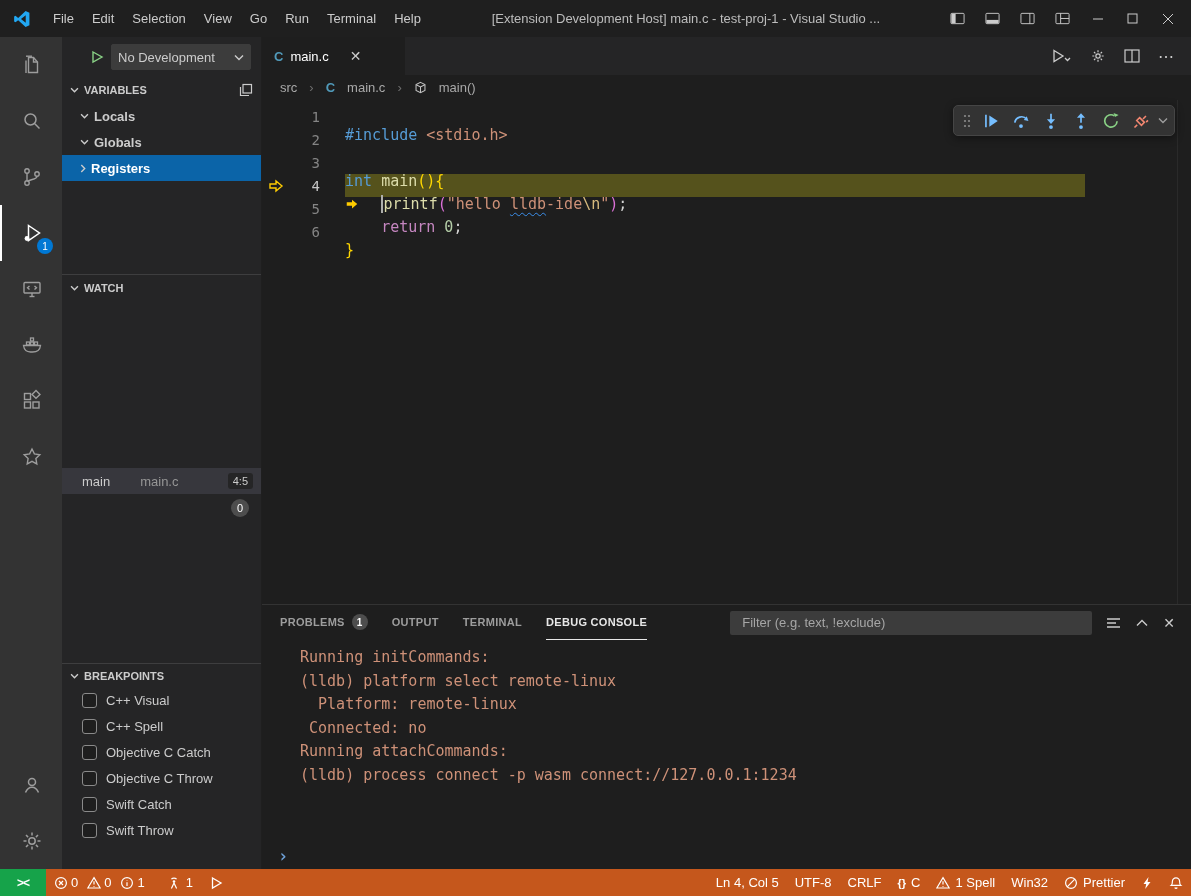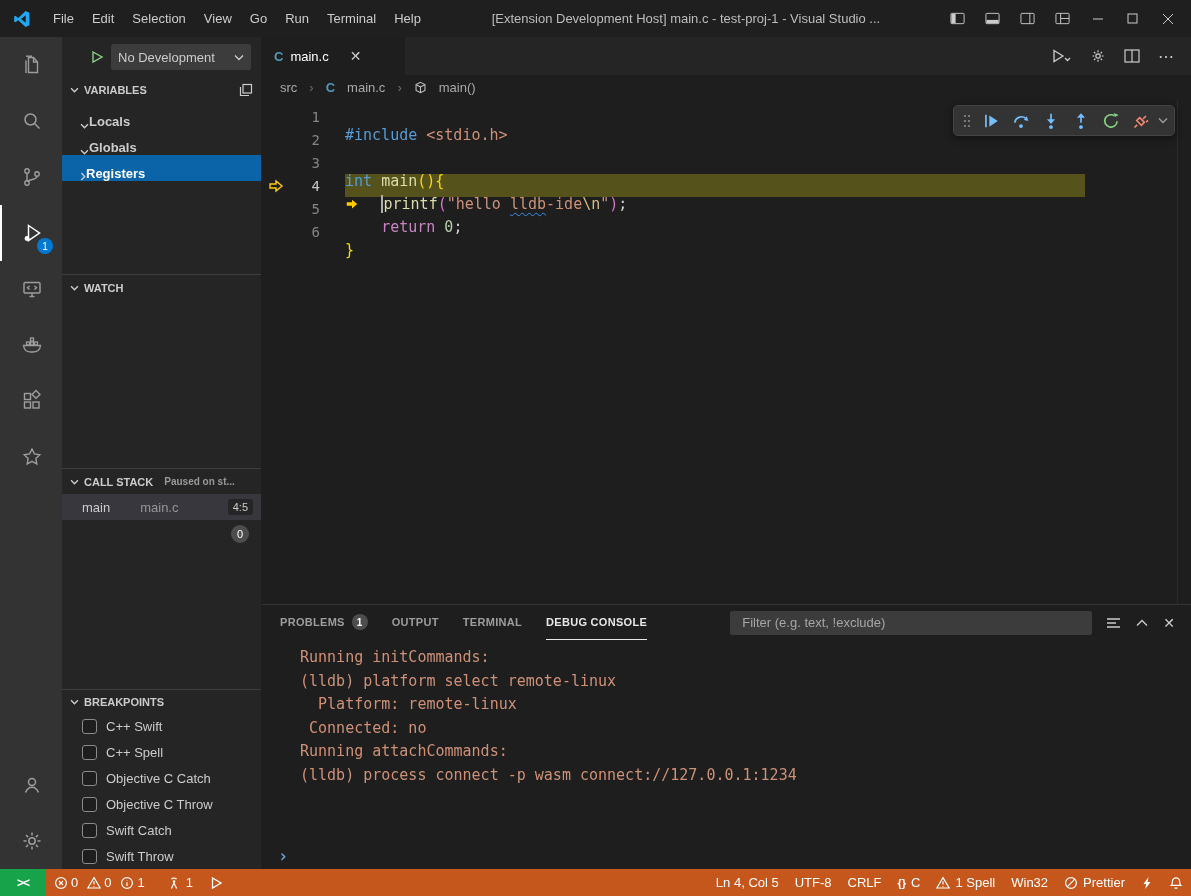--- a/index.html
+++ b/index.html
@@ -29,21 +29,21 @@
 
   
   .sidebar { width:200px; background:#252526; display:flex; flex-direction:column; flex:none; border-right:1px solid #1f1f1f; }
   .side-toolbar { height:40px; display:flex; align-items:center; padding:0 10px 0 28px; gap:7px; flex:none; }
   .config-select { flex:1; height:26px; background:#3c3c3c; border:1px solid #3c3c3c; border-radius:2px; display:flex; align-items:center; padding:0 6px; color:#cccccc; font-size:13px; white-space:nowrap; overflow:hidden; }
   .config-select .lbl { flex:1; overflow:hidden; }
   .sec-header { display:flex; align-items:center; gap:5px; padding:0 8px; font-size:11px; font-weight:700; color:#cccccc; flex:none; }
   .sec-header.bordered { border-top:1px solid rgba(128,128,128,.28); }
   .h26 { height:26px; } .h24 { height:24px; }
   .sec-note { font-size:10px; font-weight:700; color:#999999; margin-left:6px; white-space:nowrap; overflow:hidden; }
-  .tree-row { height:26px; display:flex; align-items:flex-end; padding-left:18px; color:#cccccc; flex:none; }
+  .tree-row { height:26px; display:flex; align-items:center; gap:5px; padding-left:18px; color:#cccccc; flex:none; }
   .tree-row.selected { background:#0b64a8; color:#ffffff; font-weight:700; }
   .fillA { height:93px; flex:none; } .fillB { height:168px; flex:none; } .fillC { height:141px; flex:none; }
   .cs-row { height:26px; background:#37373d; display:flex; align-items:center; padding:0 8px 0 20px; flex:none; }
   .cs-fn { color:#cccccc; }
   .cs-file { color:#969696; margin-left:30px; }
   .cs-loc { margin-left:auto; background:#252526; border-radius:3px; font-size:11px; padding:2px 5px; color:#cccccc; }
   .badge-row { height:28px; display:flex; align-items:center; justify-content:flex-end; padding-right:12px; flex:none; }
   .round-badge { width:18px; height:18px; border-radius:50%; background:#4d4d4d; color:#ffffff; font-size:11px; display:flex; align-items:center; justify-content:center; }
   .bp-row { height:26px; display:flex; align-items:center; gap:9px; padding-left:20px; color:#cccccc; flex:none; }
   .cb { width:15px; height:15px; border:1px solid #8a8a8a; border-radius:3px; background:#1e1e1e; flex:none; }
@@ -304,50 +304,41 @@
       <div class="sec-header h26 bordered">
         <span class="chev">
             <svg width="9" height="6" viewBox="0 0 10 7" stroke="currentColor" fill="none" stroke-width="1.6">
               <path d="M1 1.5l4 4 4-4"></path>
             </svg>
           </span>
         <span>WATCH</span>
       </div>
       <div class="fillB"></div>
 
-      <div class="sec-header h26 bordered">
-        <span class="chev">
-            <svg width="9" height="6" viewBox="0 0 10 7" stroke="currentColor" fill="none" stroke-width="1.6">
-              <path d="M1 1.5l4 4 4-4"></path>
-            </svg>
-          </span>
-        <span>CALL STACK</span>
-        <span class="sec-note">Paused on st...</span>
-      </div>
       <div class="cs-row">
         <span class="cs-fn">main</span>
         <span class="cs-file">main.c</span>
         <span class="cs-loc">4:5</span>
       </div>
       <div class="badge-row">
         <span class="round-badge">0</span>
       </div>
       <div class="fillC"></div>
 
       <div class="sec-header h24 bordered">
         <span class="chev">
             <svg width="9" height="6" viewBox="0 0 10 7" stroke="currentColor" fill="none" stroke-width="1.6">
               <path d="M1 1.5l4 4 4-4"></path>
             </svg>
           </span>
         <span>BREAKPOINTS</span>
       </div>
       <div class="bp-row">
           <span class="cb"></span>
-          <span>C++ Swift</span>
+          <span>C++ Visual</span>
         </div>
       <div class="bp-row">
           <span class="cb"></span>
           <span>C++ Spell</span>
         </div>
       <div class="bp-row">
           <span class="cb"></span>
           <span>Objective C Catch</span>
         </div>
       <div class="bp-row">

